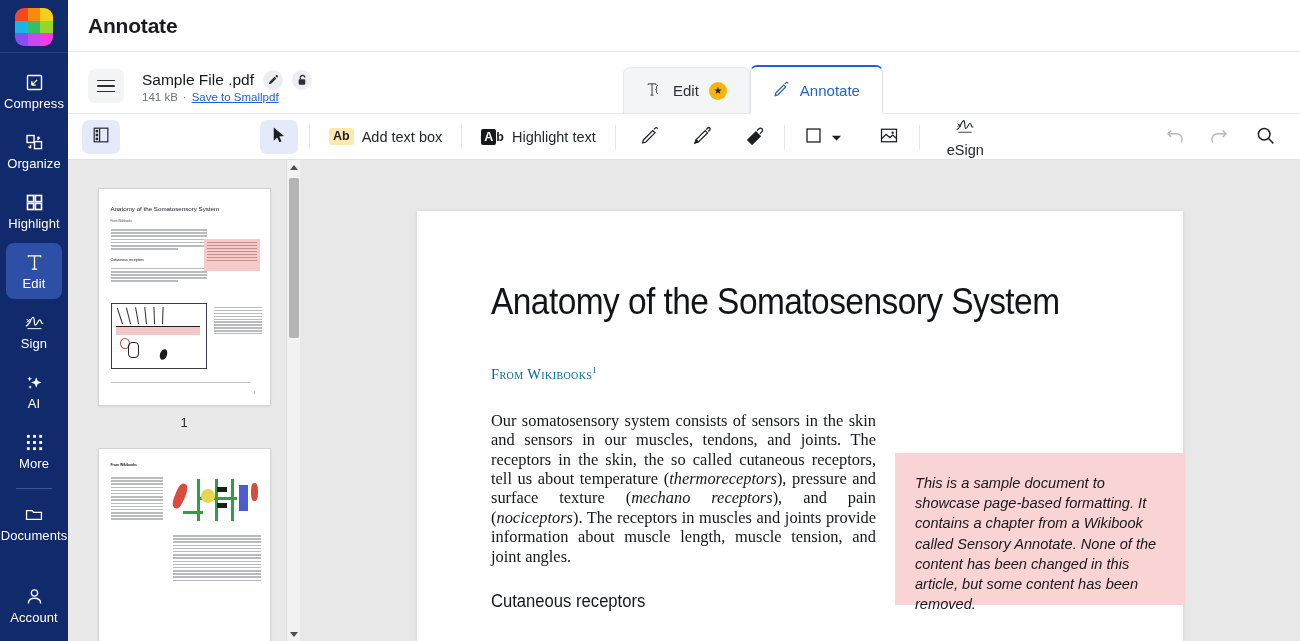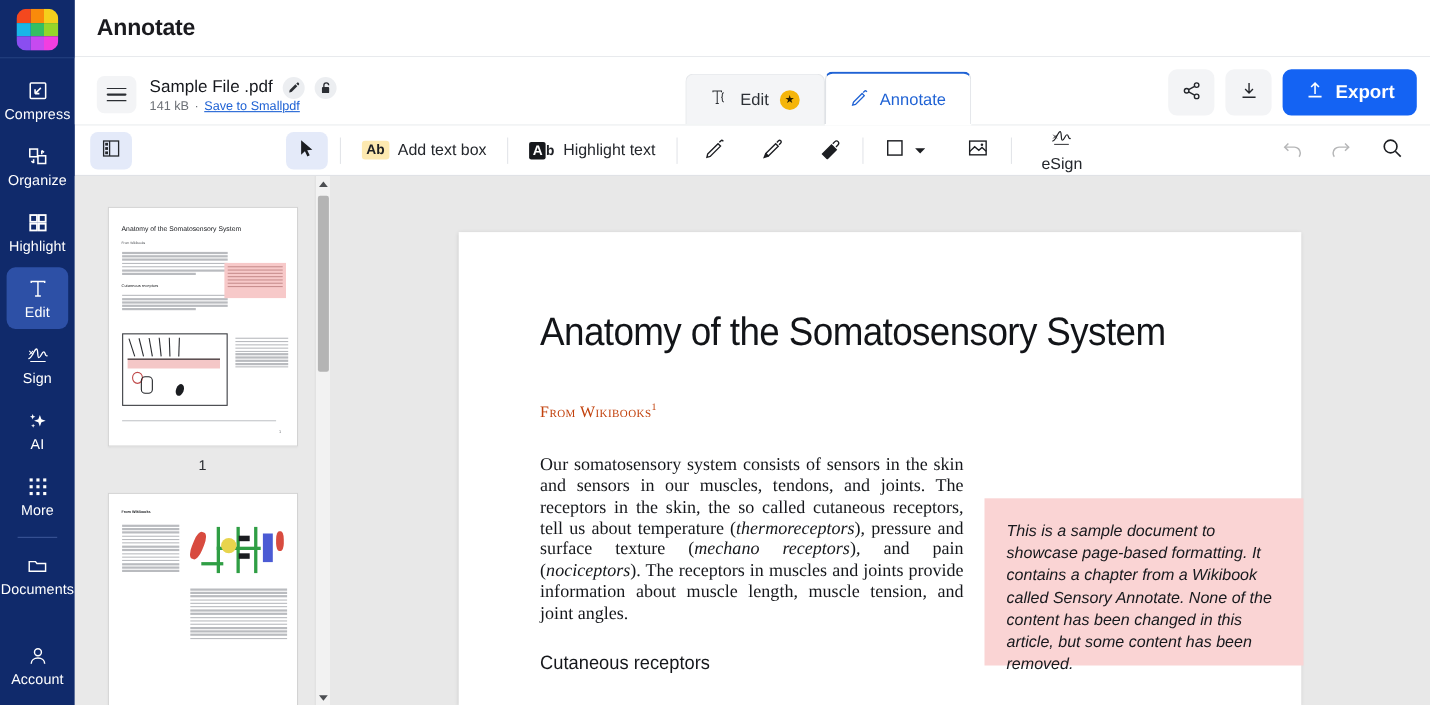--- a/index.html
+++ b/index.html
@@ -61,21 +61,21 @@
     display: flex; align-items: flex-end; padding: 0 12px 0 20px;
     position: relative;
   }
   .file-left { display: flex; align-items: center; gap: 12px; padding-bottom: 10px; }
   .hamburger {
     width: 36px; height: 34px; background: #f3f4f6; border-radius: 7px;
     display: flex; flex-direction: column; align-items: center; justify-content: center; gap: 4px;
     cursor: pointer;
   }
   .hamburger span { display: block; width: 18px; height: 1.6px; background: #2b2e33; border-radius: 2px; }
-  .file-meta { display: flex; flex-direction: column; gap: 1px; }
+  .file-meta { display: flex; flex-direction: column; gap: 1px; margin-left: 6px; }
   .file-name-row { display: flex; align-items: center; gap: 9px; }
   .file-name { font-size: 15.5px; color: #16181d; }
   .chip-ico {
     width: 20px; height: 20px; border-radius: 50%; background: #eceef1;
     display: flex; align-items: center; justify-content: center; cursor: pointer;
   }
   .file-sub { font-size: 11.5px; color: #6d7177; display: flex; align-items: center; gap: 5px; }
   .file-sub a { color: #1f62d4; text-decoration: underline; cursor: pointer; }
 
   
@@ -204,21 +204,21 @@
     padding: 70px 74px 0 74px; position: relative;
   }
   .doc-title {
     font-family: "Liberation Sans", sans-serif;
     font-size: 36px; color: #121418; letter-spacing: -.6px;
     transform: scaleX(.93); transform-origin: left center;
     white-space: nowrap;
   }
   .doc-from {
     margin-top: 42px; font-family: "Liberation Serif", serif;
-    font-size: 14.5px; color: #c2410c; font-variant: small-caps; letter-spacing: .4px;
+    font-size: 14.5px; color: #0369a1; font-variant: small-caps; letter-spacing: .4px;
   }
   .doc-from sup { font-size: 9px; vertical-align: super; }
   .doc-body {
     margin-top: 28px; width: 385px;
     font-family: "Liberation Serif", serif;
     font-size: 16.4px; line-height: 19.4px; text-align: justify; color: #15171b;
     hyphens: auto;
   }
   .doc-body i { font-style: italic; }
   .doc-h2 {
@@ -412,47 +412,20 @@
           <span>
             <svg width="17" height="17" viewBox="0 0 24 24" fill="none" stroke="#1f62d4" stroke-width="1.7">
               <path d="M4 18.3 L15.2 7.1 L17.9 9.8 L6.7 21 L3 22 Z"></path>
               <path d="M16.6 5.7 L18.2 4.1 C18.9 3.4 19.9 3.4 20.6 4.1 L21.4 4.9"></path>
             </svg>
           </span>
           <span>Annotate</span>
         </div>
       </div>
 
-      <div style="margin-left:auto; display:flex; align-items:center; gap:10px; padding-bottom:8px;">
-        <div class="tb-btn" style="background:#f3f4f6;width:42px;height:42px;border-radius:8px;">
-          <span>
-            <svg width="19" height="19" viewBox="0 0 24 24" fill="none" stroke="#24272c" stroke-width="1.6">
-              <circle cx="17.5" cy="5.5" r="2.6"></circle>
-                <circle cx="6" cy="12" r="2.6"></circle>
-                <circle cx="17.5" cy="18.5" r="2.6"></circle>
-              <path d="M8.3 10.8 L15.2 6.9 M8.3 13.2 L15.2 17.1"></path>
-            </svg>
-          </span>
-        </div>
-        <div class="tb-btn" style="background:#f3f4f6;width:42px;height:42px;border-radius:8px;">
-          <span>
-            <svg width="19" height="19" viewBox="0 0 24 24" fill="none" stroke="#24272c" stroke-width="1.6">
-              <path d="M12 3 V14 M7.5 10 L12 14.5 L16.5 10 M4.5 19.5 H19.5"></path>
-            </svg>
-          </span>
-        </div>
-        <div style="background:#1463f3;color:#fff;height:42px;padding:0 20px;border-radius:8px;display:flex;align-items:center;gap:9px;font-size:17px;font-weight:bold;cursor:pointer;">
-          <span>
-            <svg width="19" height="19" viewBox="0 0 24 24" fill="none" stroke="#fff" stroke-width="1.8">
-              <path d="M12 17 V4.5 M7.5 9 L12 4.5 L16.5 9 M4.5 20 H19.5"></path>
-            </svg>
-          </span>
-          <span>Export</span>
-        </div>
-      </div>
     </div>
 
     <div class="toolbar">
       <div class="tb-btn sel" style="width:38px;">
         <span>
           <svg width="20" height="20" viewBox="0 0 22 22" fill="none" stroke="#24272c" stroke-width="1.3">
             <rect x="3.5" y="3.5" width="15" height="15"></rect>
             <path d="M9.5 3.5 V18.5"></path>
             <rect x="5.1" y="5.3" width="2.8" height="2.8" fill="#24272c" stroke="none"></rect>
             <rect x="5.1" y="9.6" width="2.8" height="2.8" fill="#24272c" stroke="none"></rect>

